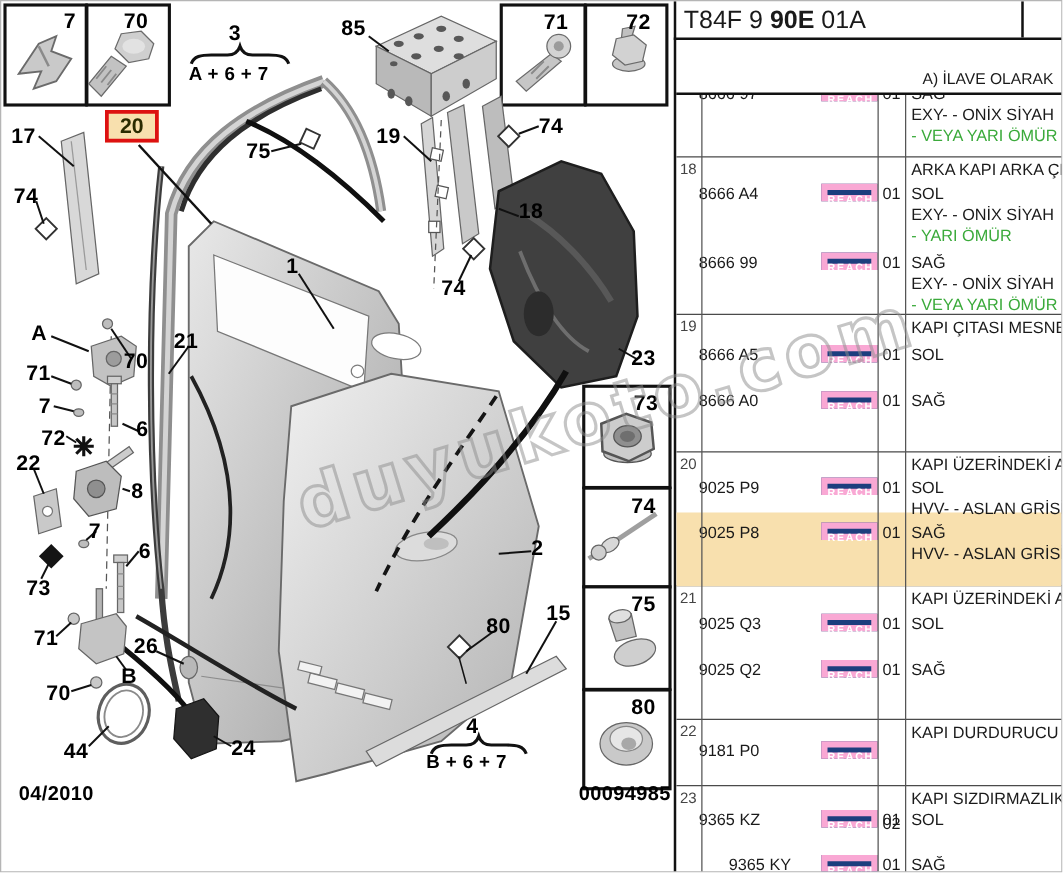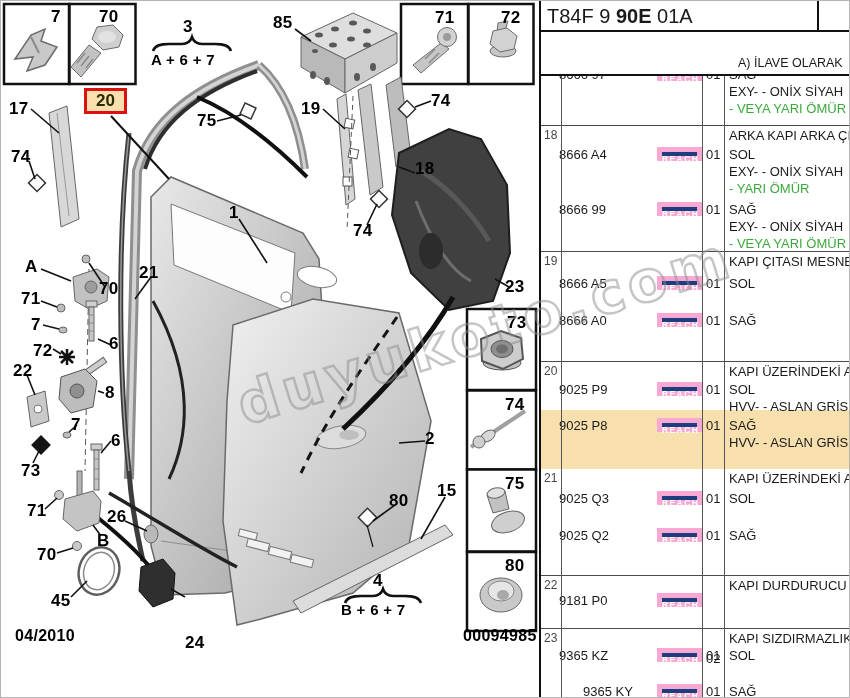--- a/index.html
+++ b/index.html
@@ -308,22 +308,22 @@
       <span style="position: absolute; left: 32px; top: 340px;">72</span>
       <span style="position: absolute; left: 12px; top: 360px;">22</span>
       <span style="position: absolute; left: 104px; top: 382px;">8</span>
       <span style="position: absolute; left: 70px; top: 414px;">7</span>
       <span style="position: absolute; left: 110px; top: 430px;">6</span>
       <span style="position: absolute; left: 20px; top: 460px;">73</span>
       <span style="position: absolute; left: 26px; top: 500px;">71</span>
       <span style="position: absolute; left: 106px; top: 506px;">26</span>
       <span style="position: absolute; left: 96px; top: 530px;">B</span>
       <span style="position: absolute; left: 36px; top: 544px;">70</span>
-      <span style="position: absolute; left: 50px; top: 590px;">45</span>
-      <span style="position: absolute; left: 184px; top: 588px; margin-top: 44px;">24</span>
+      <span style="position: absolute; left: 50px; top: 590px;">44</span>
+      <span style="position: absolute; left: 184px; top: 588px;">24</span>
       <span style="position: absolute; left: 424px; top: 428px;">2</span>
       <span style="position: absolute; left: 388px; top: 490px;">80</span>
       <span style="position: absolute; left: 436px; top: 480px;">15</span>
       <span style="position: absolute; left: 372px; top: 570px;">4</span>
       <span class="mid" style="position: absolute; left: 340px; top: 600px;">B + 6 + 7</span>
       <span style="position: absolute; left: 506px; top: 312px;">73</span>
       <span style="position: absolute; left: 504px; top: 394px;">74</span>
       <span style="position: absolute; left: 504px; top: 473px;">75</span>
       <span style="position: absolute; left: 504px; top: 555px;">80</span>
       <span class="small" style="position: absolute; left: 462px; top: 626px;">00094985</span>

